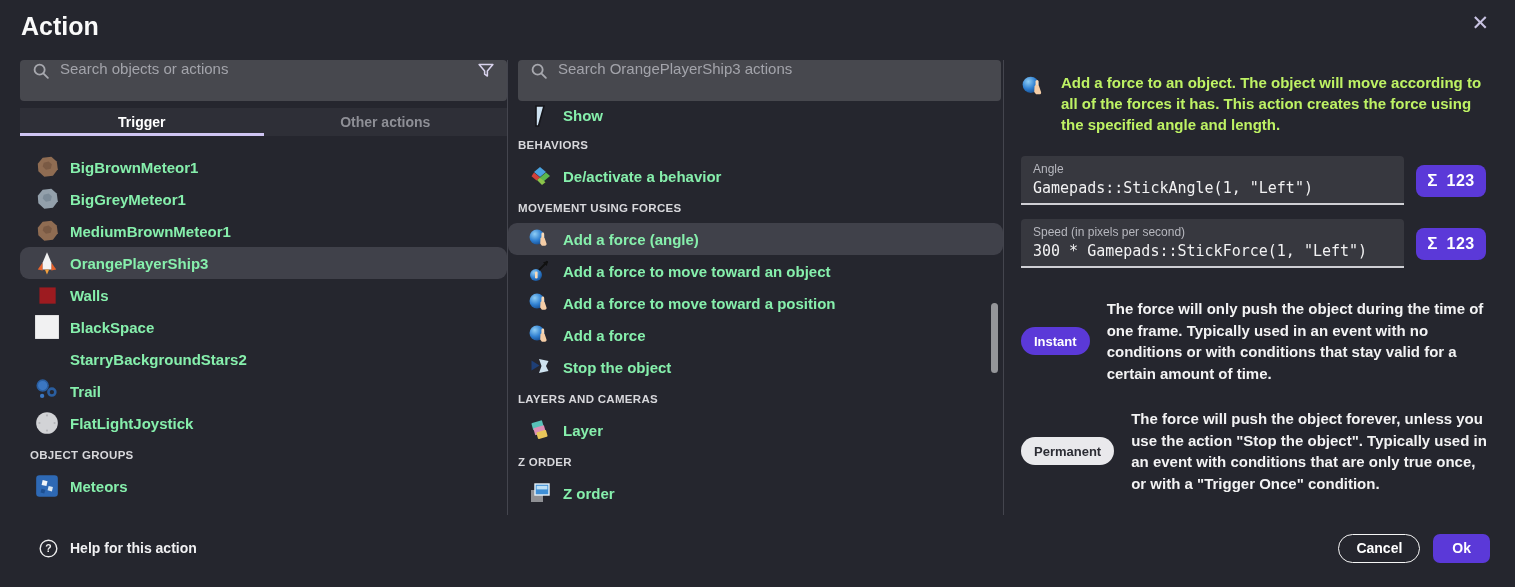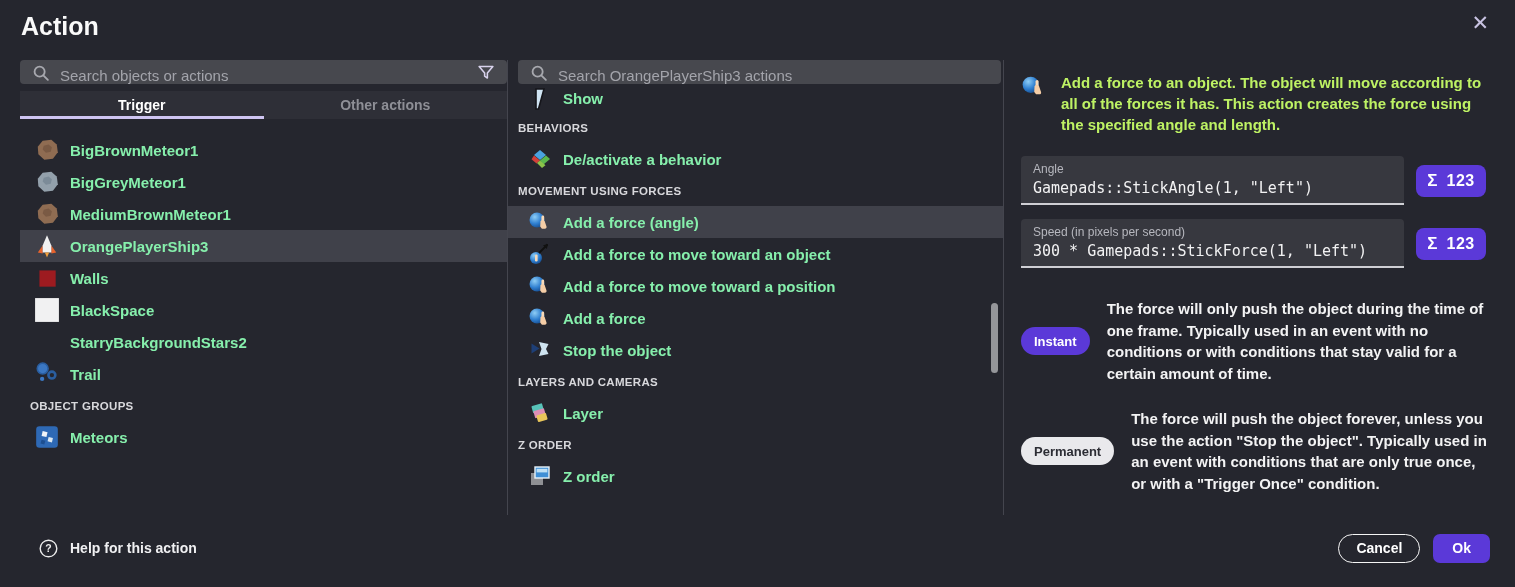--- a/index.html
+++ b/index.html
@@ -16,38 +16,38 @@
   *{box-sizing:border-box;margin:0;padding:0}
   body{background:#17181c;font-family:"Liberation Sans",sans-serif;color:var(--text);}
   .dialog{position:relative;width:1515px;height:587px;background:var(--bg);overflow:hidden;}
   .title{position:absolute;top:12px;left:21px;font-size:25px;font-weight:700;color:#fafafa;}
   .close-btn{position:absolute;top:12px;right:26px;font-size:21px;color:#c9c3e2;cursor:pointer;line-height:1;}
   .panels{position:absolute;left:20px;top:60px;width:1475px;height:455px;display:flex;}
   .left-panel{width:487px;flex:none;}
   .middle-panel{width:497px;flex:none;border-left:1px solid var(--panel-border);border-right:1px solid var(--panel-border);position:relative;overflow:hidden;}
   .right-panel{flex:1;padding:12px 0 0 17px;}
 
-  .search-bar{height:24px;background:var(--input-bg);border-radius:4px;display:flex;align-items:flex-end;padding:0 10px;}
+  .search-bar{height:41px;background:var(--input-bg);border-radius:4px;display:flex;align-items:flex-start;padding:0 10px;}
   .left-panel .search-bar{margin-right:0;}
   .middle-panel .search-bar{margin:0 2px 0 10px;}
   .search-bar .icon{width:22px;height:22px;flex:none;}
   .search-bar input{flex:1;background:transparent;border:none;outline:none;color:#e8e8ea;font-size:15px;font-family:"Liberation Sans",sans-serif;margin-left:8px;}
   .search-bar input::placeholder{color:#a3a4ab;opacity:1;}
 
   .tabs{margin-top:7px;height:28px;background:#2e2f37;display:flex;position:relative;}
   .tab{flex:1;display:flex;align-items:center;justify-content:center;font-size:14px;font-weight:700;color:#8e8f96;cursor:pointer;}
   .tab.active{color:#ffffff;}
   .tab-underline{position:absolute;bottom:0;left:0;width:50%;height:3px;background:var(--tab-underline);}
 
   .list{margin-top:15px;}
   .middle-panel .list{margin-top:1px;}
   .list-row{height:32px;display:flex;align-items:center;cursor:pointer;}
   .left-panel .list-row{padding-left:14px;}
   .middle-panel .list-row{padding-left:20px;}
-  .list-row.selected{background:var(--row-selected);}
+  .list-row.selected{background:var(--row-selected);border-radius:9px;}
   .list-row .icon{width:26px;height:26px;flex:none;display:flex;align-items:center;justify-content:center;}
   .middle-panel .list-row .icon{width:24px;height:24px;}
   .list-row .label{margin-left:10px;font-size:15px;font-weight:700;color:#86efac;white-space:nowrap;}
   .middle-panel .list-row .label{margin-left:11px;}
   .list-header{height:31px;display:flex;align-items:center;padding-left:10px;font-size:11.5px;font-weight:700;letter-spacing:.3px;color:#d8d8dc;}
   .middle-panel .list-row:first-child{height:27px;}
   .icon svg{width:100%;height:100%;display:block;}
 
   .scrollbar-thumb{position:absolute;right:5px;top:243px;width:7px;height:70px;border-radius:4px;background:#95969a;cursor:pointer;}
 
@@ -172,20 +172,32 @@
           </div>
           <div class="list-row">
             <span class="icon">
               <svg viewBox="0 0 24 24">
                 <circle cx="8" cy="7" r="5" fill="#3b77c2" stroke="#2a5ea0" stroke-width="1.5"></circle>
                 <circle cx="16.5" cy="13" r="3.2" fill="none" stroke="#2a5ea0" stroke-width="2.4"></circle>
                 <circle cx="7.5" cy="16.5" r="2" fill="#3b77c2"></circle>
               </svg>
             </span>
             <span class="label">Trail</span>
+          </div>
+          <div class="list-row">
+            <span class="icon">
+              <svg viewBox="0 0 24 24">
+                <circle cx="12" cy="12" r="10" fill="#d2d3d6"></circle>
+                <circle cx="12" cy="5" r="1" fill="#b3b4b8"></circle>
+                <circle cx="12" cy="19" r="1" fill="#b3b4b8"></circle>
+                <circle cx="5" cy="12" r="1" fill="#b3b4b8"></circle>
+                <circle cx="19" cy="12" r="1" fill="#b3b4b8"></circle>
+              </svg>
+            </span>
+            <span class="label">FlatLightJoystick</span>
           </div>
           <div class="list-header">OBJECT GROUPS</div>
           <div class="list-row">
             <span class="icon">
               <svg viewBox="0 0 24 24">
                 <rect x="2" y="2" width="20" height="20" rx="3" fill="#2e69b5"></rect>
                 <path d="M8 6.5l4.5 1-1 4.5-4.5-1z" fill="#f0f4f8"></path>
                 <path d="M13.5 12l4 1-1 4-4-1z" fill="#dce8f2"></path>
                 <path d="M7 14.5l3.5 1-1 3.5-3.5-1z" fill="#1d4f91"></path>
               </svg>

